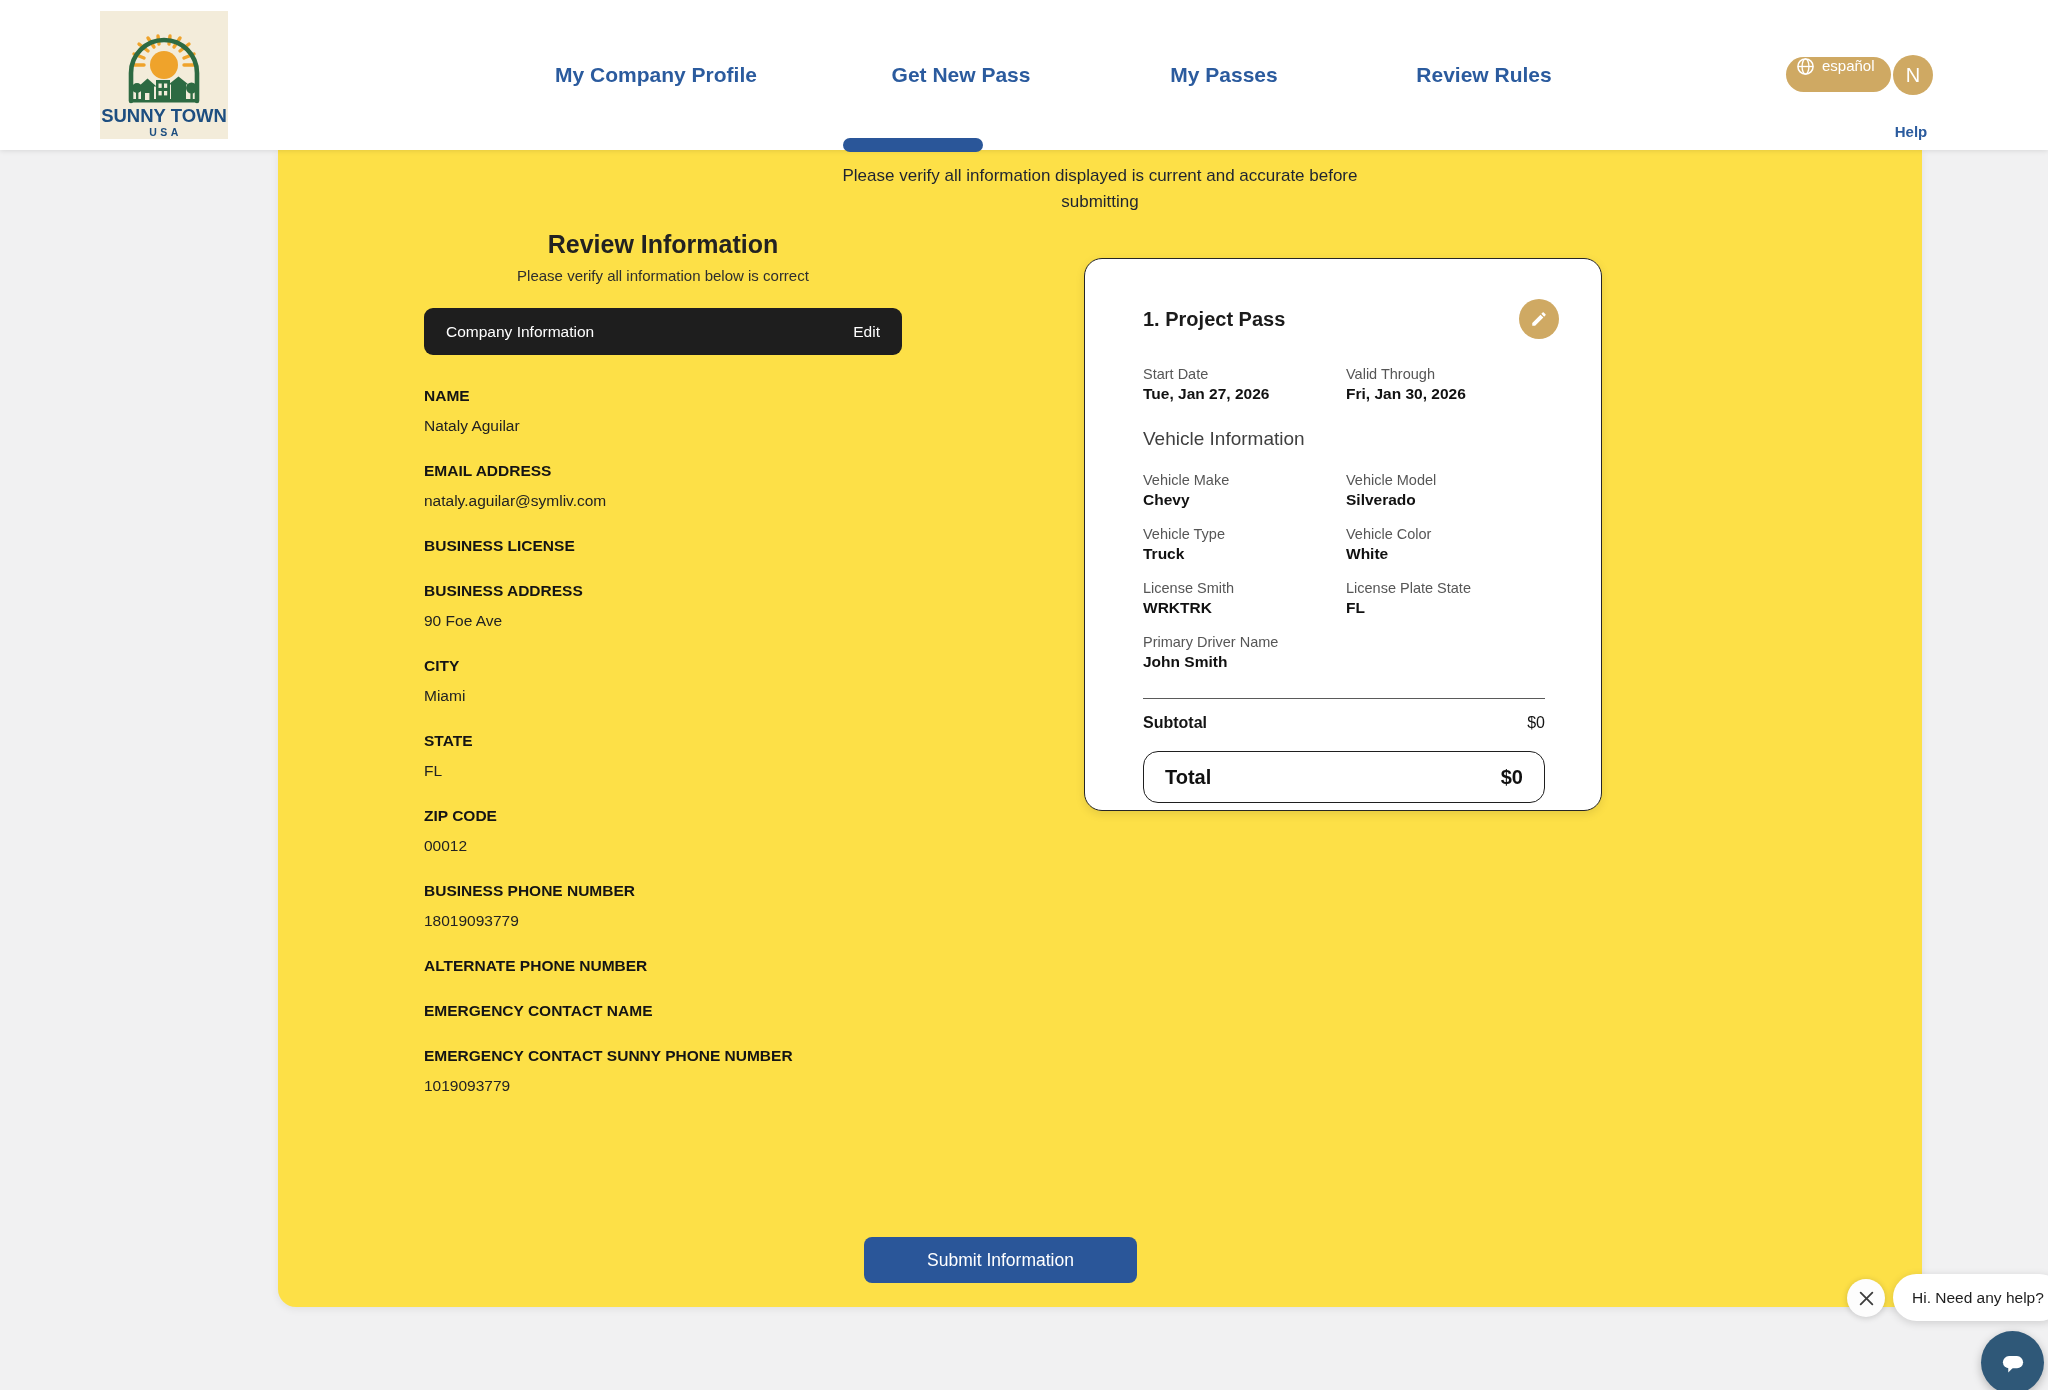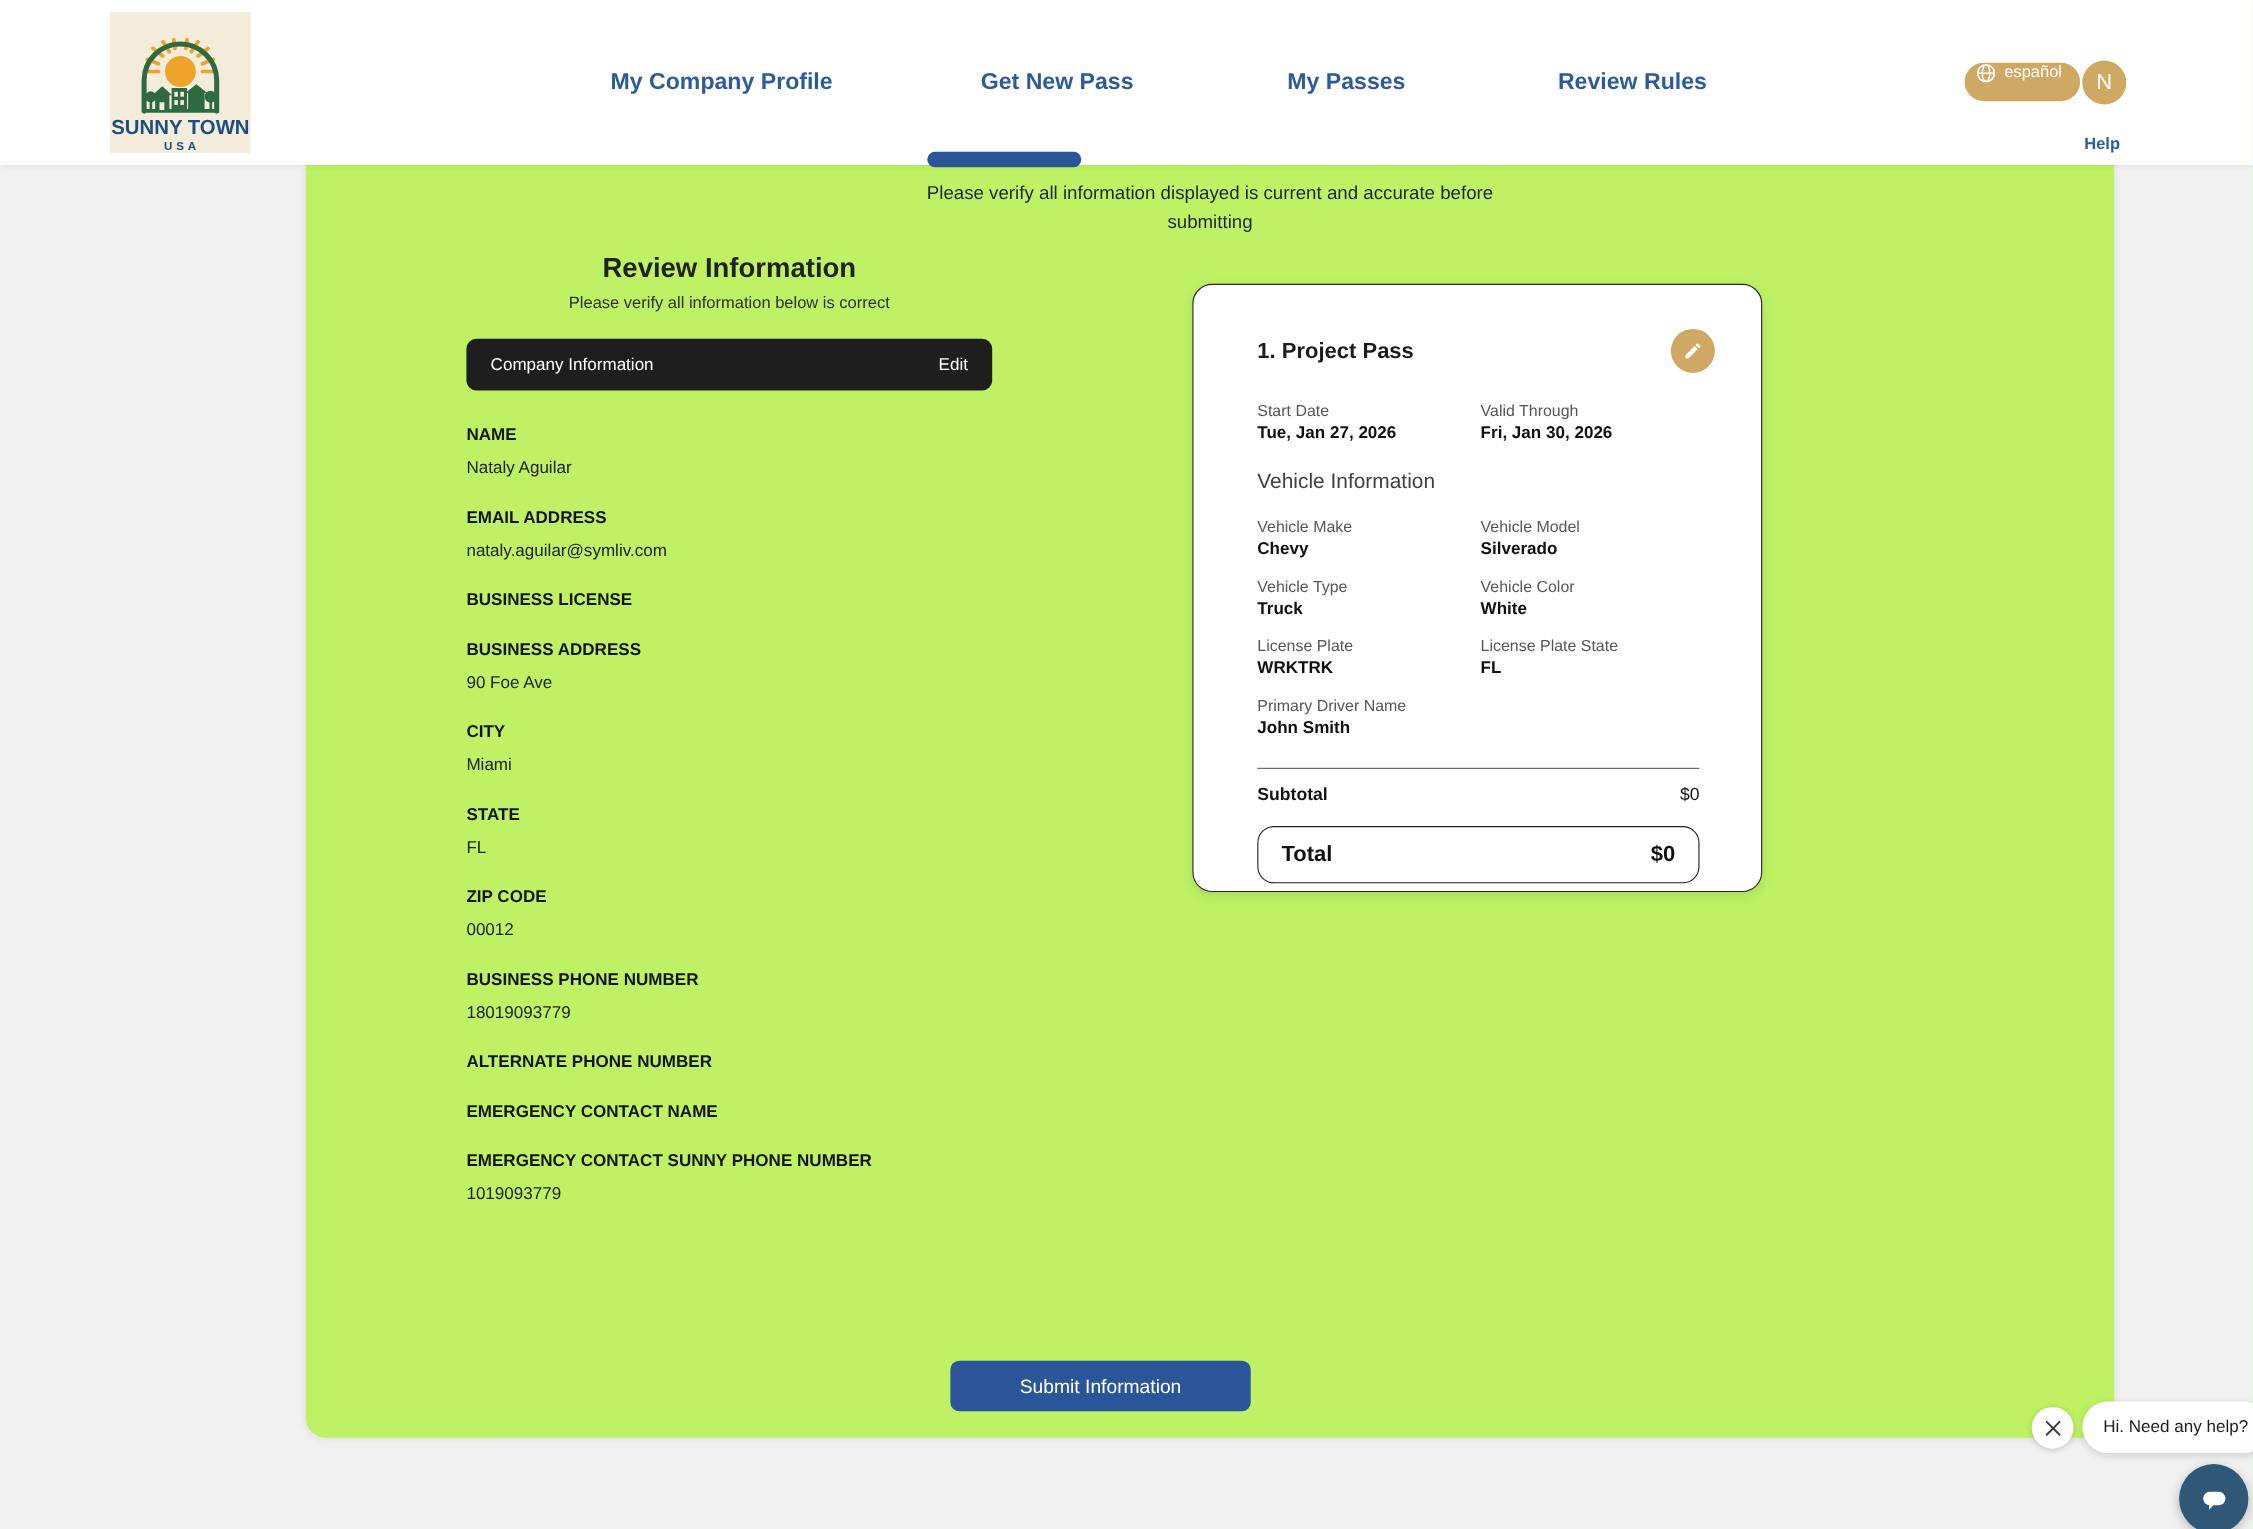--- a/index.html
+++ b/index.html
@@ -25,21 +25,21 @@
   .lang-pill{ position:absolute; left:1786px; top:57px; height:35px; padding:0 16px 0 10px;
               background:var(--gold); border-radius:18px; display:flex; align-items:flex-start; gap:7px;
               color:#fff; font-size:15px; cursor:pointer; }
   .avatar{ position:absolute; left:1893px; top:55px; width:40px; height:40px; border-radius:50%;
            background:var(--gold); color:#fff; font-size:20px; display:flex; align-items:center;
            justify-content:center; cursor:pointer; }
   .help-link{ position:absolute; left:1911px; top:131px; transform:translate(-50%,-50%);
               color:var(--nav-blue); font-size:15px; font-weight:700; cursor:pointer; }
 
   
-  .main-card{ position:absolute; left:278px; top:150px; width:1644px; height:1157px; background:#bef264;
+  .main-card{ position:absolute; left:278px; top:150px; width:1644px; height:1157px; background:#fde047;
               border-radius:0 0 18px 18px; box-shadow:0 2px 8px rgba(0,0,0,.07); }
   .notice{ position:absolute; top:13px; left:0; right:0; margin:0 auto; max-width:580px;
            text-align:center; font-size:17px; font-weight:500; color:#1f2430; line-height:26px; }
 
   .left-col{ position:absolute; left:146px; top:80px; width:478px; }
   .review-title{ text-align:center; font-size:25px; font-weight:700; color:#222; }
   .review-subtitle{ text-align:center; font-size:15px; color:#2e2e2e; margin-top:8px; }
   .section-bar{ margin-top:24px; height:47px; background:var(--dark-bar); border-radius:9px;
                 display:flex; align-items:center; justify-content:space-between; padding:0 22px; }
   .section-bar .bar-title{ color:#fff; font-size:15.5px; font-weight:500; }
@@ -249,21 +249,21 @@
       </div>
       <div>
         <div class="mini-label">Vehicle Type</div>
         <div class="mini-value">Truck</div>
       </div>
       <div>
         <div class="mini-label">Vehicle Color</div>
         <div class="mini-value">White</div>
       </div>
       <div>
-        <div class="mini-label">License Plate</div>
+        <div class="mini-label">License Smith</div>
         <div class="mini-value">WRKTRK</div>
       </div>
       <div>
         <div class="mini-label">License Plate State</div>
         <div class="mini-value">FL</div>
       </div>
       <div>
         <div class="mini-label">Primary Driver Name</div>
         <div class="mini-value">John Smith</div>
       </div>

